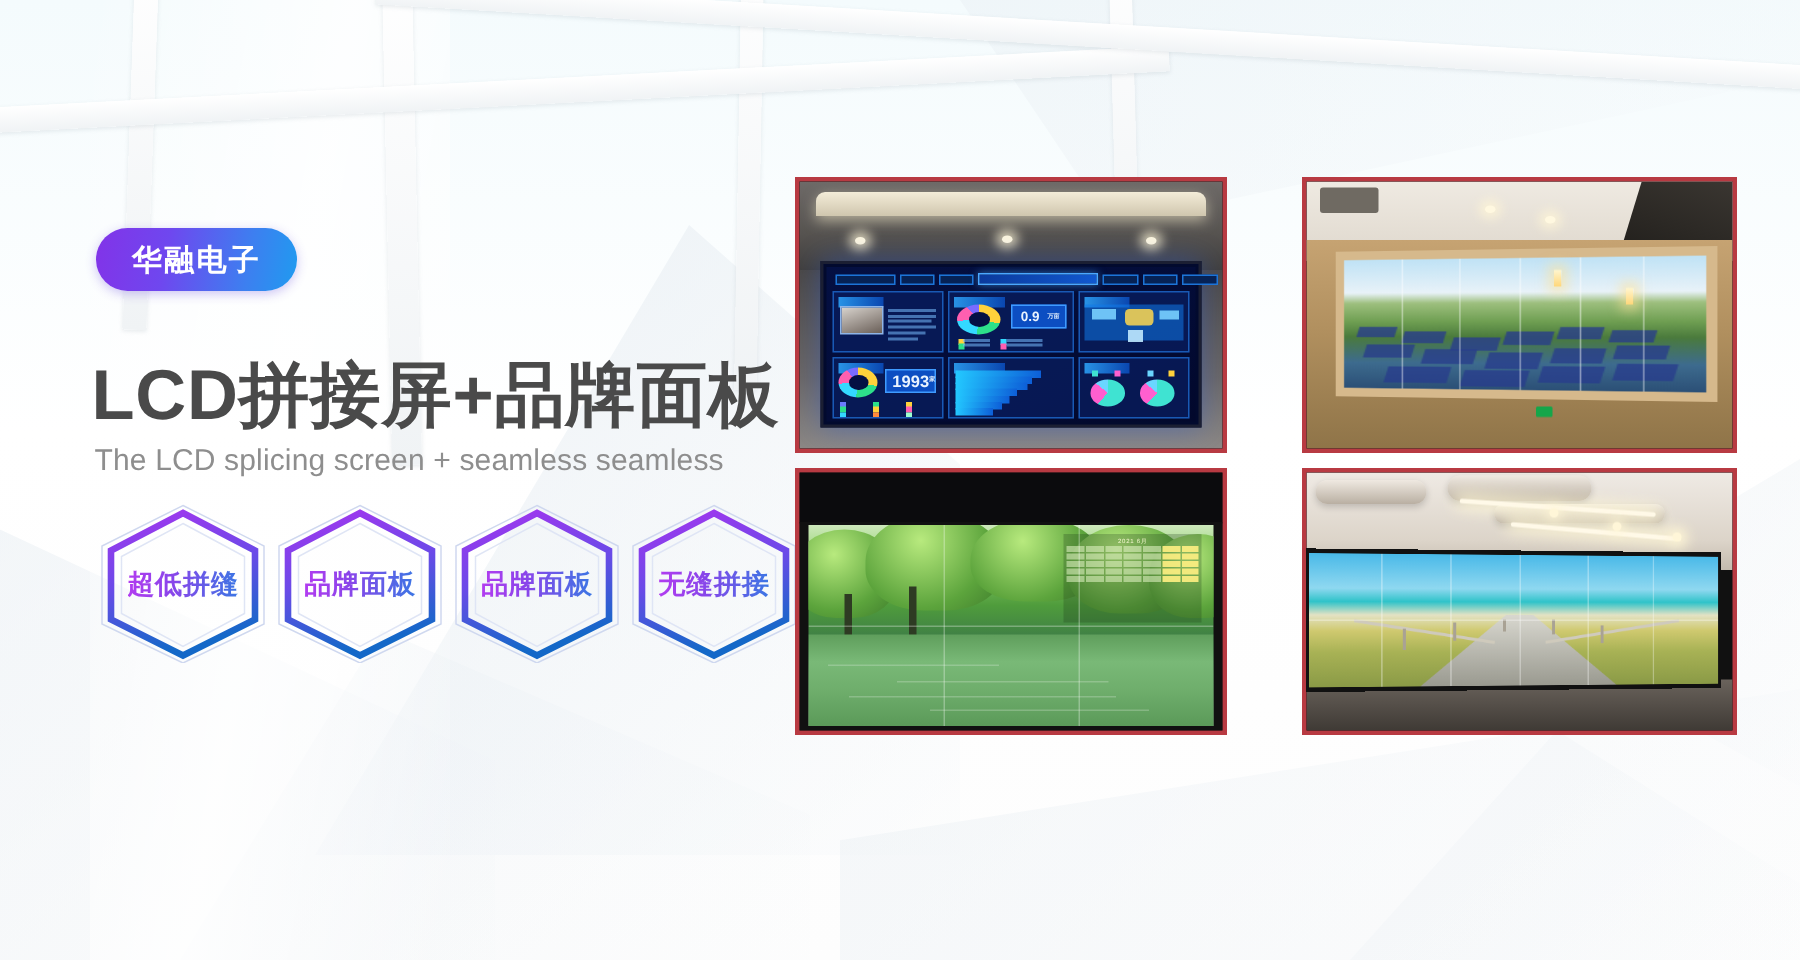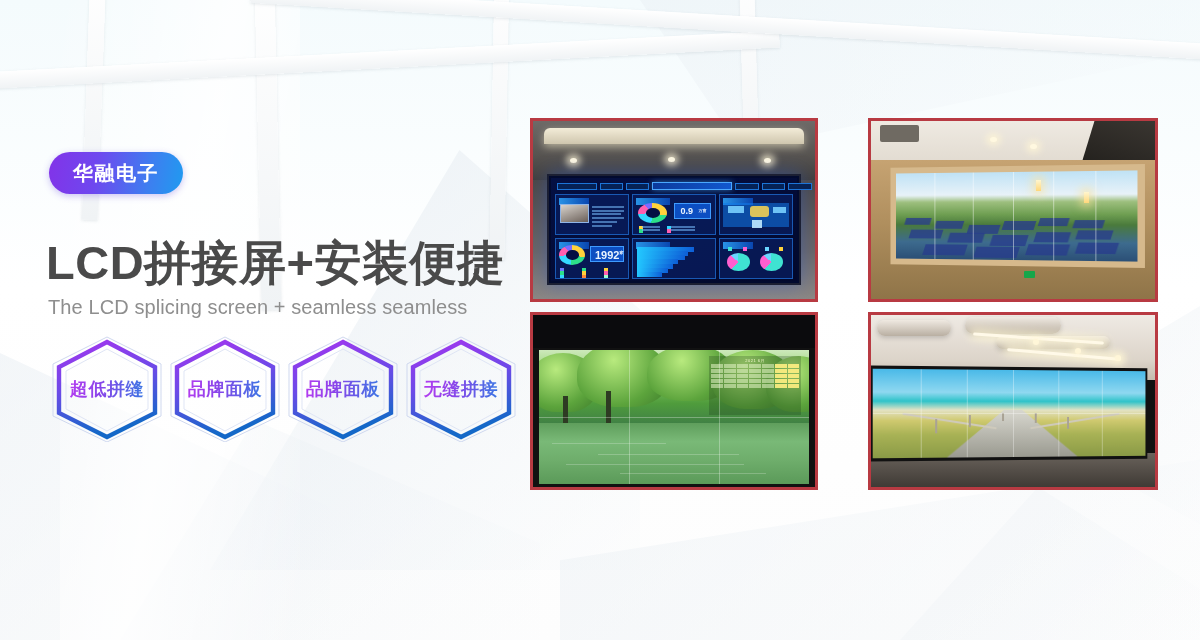--- a/index.html
+++ b/index.html
@@ -52,21 +52,21 @@
             clip-path:polygon(0 100%, 32% 0, 100% 56%, 100% 100%); opacity:.45; }
   .poly-g { left:900px; top:470px; width:300px; height:170px;
             clip-path:polygon(0 100%, 46% 10%, 100% 70%, 100% 100%); opacity:.38; }
   .sheen {
     position:absolute; left:60px; top:0; width:240px; height:640px;
     background:linear-gradient(100deg, rgba(255,255,255,0) 0%, rgba(255,255,255,.9) 50%, rgba(255,255,255,0) 100%);
     opacity:.9;
   }
 
   
-  .left-col { position:absolute; left:1px; top:0; width:520px; height:640px; }
+  .left-col { position:absolute; left:16px; top:0; width:520px; height:640px; }
 
   
   .pill-row { position:absolute; left:48px; top:152px; display:flex; align-items:center; height:42px; }
   .pill-brand {
     position:relative; z-index:2;
     height:42px; padding:0 24px;
     display:flex; align-items:center; justify-content:center;
     border-radius:21px;
     background:linear-gradient(100deg,#8233e8 0%, #6f47ef 35%, #3d7ff0 75%, #1f9bf0 100%);
     color:#ffffff; font-size:20px; font-weight:700; letter-spacing:1.5px;
@@ -239,21 +239,21 @@
     <div class="beam beam-h1"></div>
     <div class="beam beam-h2"></div>
   </div>
 
   <div class="left-col">
 
     <div class="pill-row">
       <div class="pill-brand">华融电子</div>
     </div>
 
-    <div class="headline">LCD拼接屏+安装便捷</div>
+    <div class="headline">LCD拼接屏+品牌面板</div>
     <div class="subline">The LCD splicing screen + seamless seamless</div>
 
     <div class="hex-row">
 
       <div class="hex">
         <svg width="112" height="106" viewBox="0 0 112 106">
           <defs>
             <linearGradient id="hg1" x1="0" y1="0" x2="0.25" y2="1">
               <stop offset="0" stop-color="#a535ef"></stop>
                 <stop offset="0.5" stop-color="#6b4ae8"></stop>
@@ -373,21 +373,21 @@
                 <div style="position:absolute;left:5%;top:20%;width:90%;height:64%;background:#1178e8;opacity:.55"></div>
                 <div style="position:absolute;left:12%;top:30%;width:22%;height:18%;background:#79d0ff;opacity:.9"></div>
                 <div style="position:absolute;left:42%;top:28%;width:26%;height:30%;background:#ffd84d;opacity:.85;border-radius:3px"></div>
                 <div style="position:absolute;left:74%;top:32%;width:18%;height:16%;background:#79d0ff;opacity:.9"></div>
                 <div style="position:absolute;left:44%;top:66%;width:14%;height:20%;background:#bfe9ff;opacity:.9"></div>
               </div>
 
               <div class="dcell">
                 <div class="donut" style="left:5%;top:16%;width:36%;height:52%"></div>
                 <div style="position:absolute;left:47%;top:18%;width:47%;height:42%;background:#0c4ec2;border:1px solid #3f9bff"></div>
-                <div class="bigno" style="left:54%;top:26%;font-size:11px">1992</div>
+                <div class="bigno" style="left:54%;top:26%;font-size:11px">1993</div>
                 <div class="bigno" style="left:88%;top:28%;font-size:4px">家</div>
                 <div class="legend-dot" style="left:6%;top:76%;background:#6a7bff"></div>
                 <div class="legend-dot" style="left:6%;top:84%;background:#2de08a"></div>
                 <div class="legend-dot" style="left:6%;top:92%;background:#34d9ff"></div>
                 <div class="legend-dot" style="left:36%;top:76%;background:#2de08a"></div>
                 <div class="legend-dot" style="left:36%;top:84%;background:#ffd23b"></div>
                 <div class="legend-dot" style="left:36%;top:92%;background:#ff8a3b"></div>
                 <div class="legend-dot" style="left:66%;top:76%;background:#ffd23b"></div>
                 <div class="legend-dot" style="left:66%;top:84%;background:#ff5fb0"></div>
                 <div class="legend-dot" style="left:66%;top:92%;background:#9bffd0"></div>

